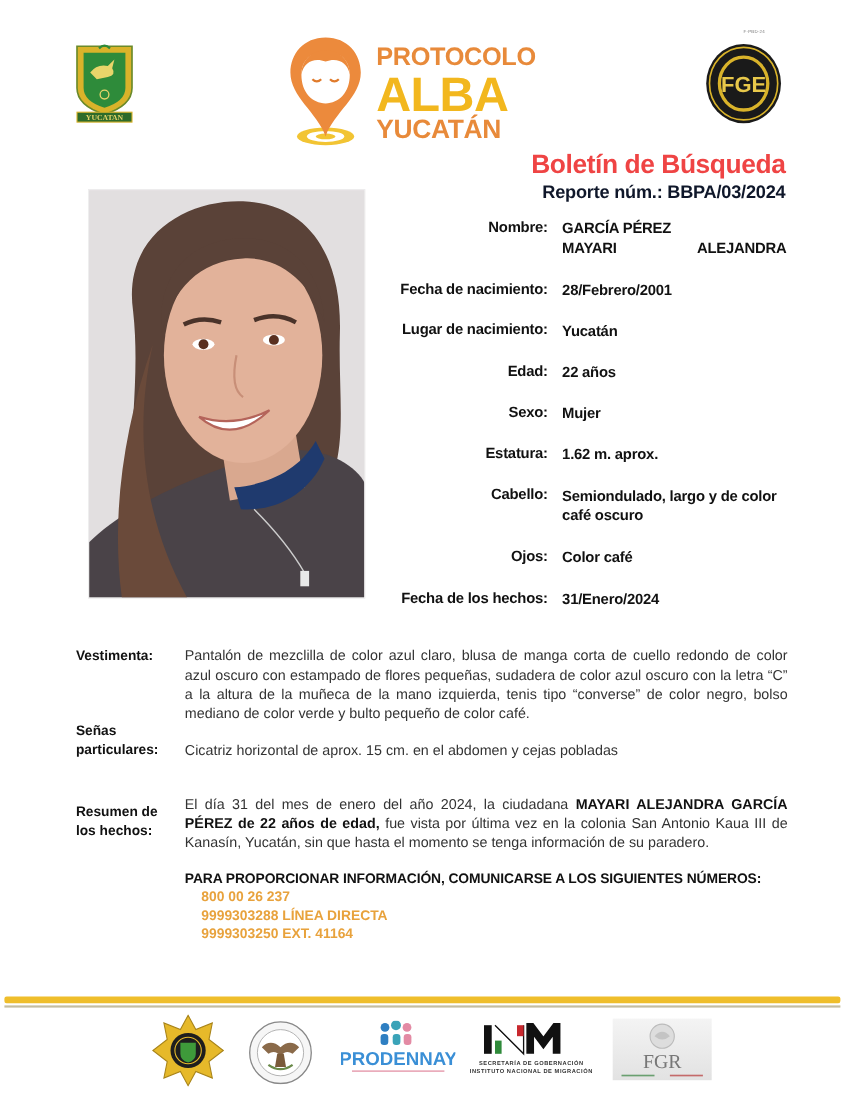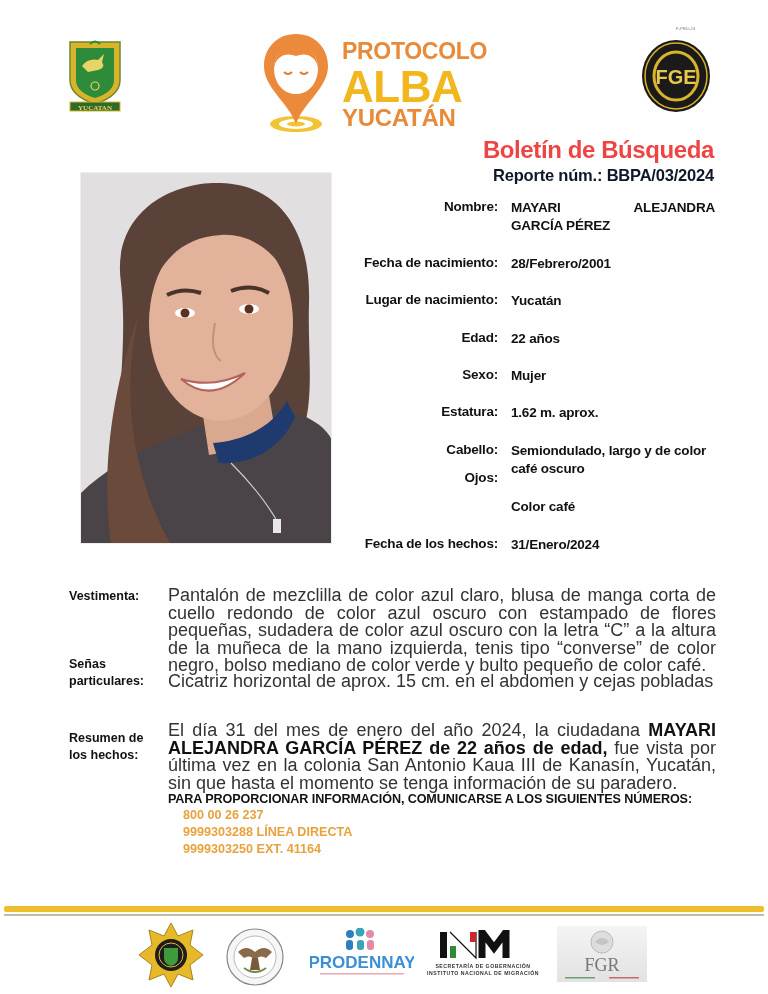--- a/index.html
+++ b/index.html
@@ -27,21 +27,21 @@
   #photo { left: 80px; top: 172px; width: 252px; height: 372px; background: #e3e0e1; overflow: hidden; border: 1px solid #eee; }
 
   
   .detail-label { position: absolute; right: 270px; font-size: 13.5px; font-weight: bold; color: #111; text-align: right; white-space: nowrap; letter-spacing: -0.2px; }
   .detail-value { position: absolute; left: 511px; width: 204px; font-size: 13.5px; font-weight: bold; color: #111; line-height: 18px; letter-spacing: -0.2px; }
   #name-value { text-align: justify; text-align-last: auto; }
   #name-line1 { display: flex; justify-content: space-between; }
 
   
   .sec-label { position: absolute; left: 69px; font-size: 12.5px; font-weight: bold; color: #111; line-height: 17px; }
-  .sec-text { position: absolute; left: 168px; width: 548px; font-size: 18px; color: #333; line-height: 17.6px; text-align: justify; }
+  .sec-text { position: absolute; left: 168px; width: 548px; font-size: 13px; color: #333; line-height: 17.6px; text-align: justify; }
   .sec-text b { color: #111; }
   #contact-heading { position: absolute; left: 168px; top: 792px; font-size: 12.6px; font-weight: bold; color: #111; letter-spacing: -0.1px; }
   .phone { position: absolute; left: 168px; font-size: 12.6px; font-weight: bold; color: #e8a23c; margin-left: 15px; }
 
   
   #footer-bar-gold { left: 4px; top: 906px; width: 760px; height: 6px; background: #efbe2b; border-radius: 2px; }
   #footer-bar-gray { left: 4px; top: 914px; width: 760px; height: 2px; background: #c4bda0; }
   .footer-logo { position: absolute; }
   #ssp-badge { left: 138px; top: 922px; width: 66px; height: 66px; }
   #gn-seal { left: 226px; top: 928px; width: 58px; height: 58px; }
@@ -128,46 +128,46 @@
 
     <path d="M100 206 Q130 232 164 200 Q132 216 100 206 Z" fill="#fff" stroke="#b4645a" stroke-width="2"></path>
 
     <path d="M150 290 Q180 320 196 348" fill="none" stroke="#ccc" stroke-width="1.2"></path>
     <rect x="192" y="346" width="8" height="14" fill="#e8e8e8"></rect>
   </svg>
 </div>
 
 <div class="detail-label" style="top:199px">Nombre:</div>
 <div class="detail-value" id="name-value" style="top:199px">
+  <div>GARCÍA PÉREZ</div>
   <div id="name-line1">
     <span>MAYARI</span>
     <span>ALEJANDRA</span>
   </div>
-  <div>GARCÍA PÉREZ</div>
 </div>
 
 <div class="detail-label" style="top:255px">Fecha de nacimiento:</div>
 <div class="detail-value" style="top:255px">28/Febrero/2001</div>
 
 <div class="detail-label" style="top:292px">Lugar de nacimiento:</div>
 <div class="detail-value" style="top:292px">Yucatán</div>
 
 <div class="detail-label" style="top:330px">Edad:</div>
 <div class="detail-value" style="top:330px">22 años</div>
 
 <div class="detail-label" style="top:367px">Sexo:</div>
 <div class="detail-value" style="top:367px">Mujer</div>
 
 <div class="detail-label" style="top:404px">Estatura:</div>
 <div class="detail-value" style="top:404px">1.62 m. aprox.</div>
 
 <div class="detail-label" style="top:442px">Cabello:</div>
 <div class="detail-value" style="top:442px">Semiondulado, largo y de color café oscuro</div>
 
-<div class="detail-label" style="top:470px">Ojos:</div>
+<div class="detail-label" style="top:498px">Ojos:</div>
 <div class="detail-value" style="top:498px">Color café</div>
 
 <div class="detail-label" style="top:536px">Fecha de los hechos:</div>
 <div class="detail-value" style="top:536px">31/Enero/2024</div>
 
 <div class="sec-label" style="top:588px">Vestimenta:</div>
 <div class="sec-text" style="top:587px">Pantalón de mezclilla de color azul claro, blusa de manga corta de cuello redondo de color azul oscuro con estampado de flores pequeñas, sudadera de color azul oscuro con la letra “C” a la altura de la muñeca de la mano izquierda, tenis tipo “converse” de color negro, bolso mediano de color verde y bulto pequeño de color café.</div>
 
 <div class="sec-label" style="top:656px">
   <div>Señas</div>

